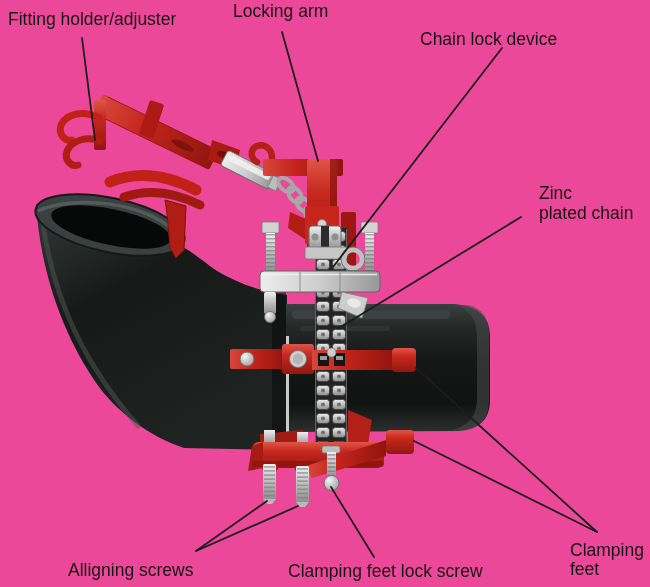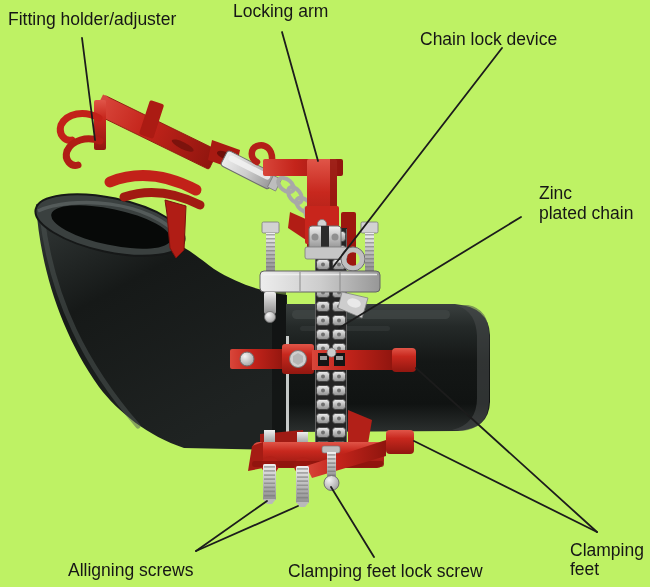--- a/index.html
+++ b/index.html
@@ -1,16 +1,16 @@
 <!DOCTYPE html>
 <html><head>
 <meta charset="utf-8">
 <style>
   html,body{margin:0;padding:0;background:#ffffff;}
-  .stage{position:relative;width:650px;height:587px;background:#bef264;overflow:hidden;
+  .stage{position:relative;width:650px;height:587px;background:#ec4899;overflow:hidden;
          font-family:"Liberation Sans", sans-serif;}
   svg{display:block;}
   text{font-family:"Liberation Sans", sans-serif;font-size:17.5px;fill:#161616;}
 </style>
 </head>
 <body>
 
 <div class="stage">
 <svg width="650" height="587" viewBox="0 0 650 587">
   <defs>

